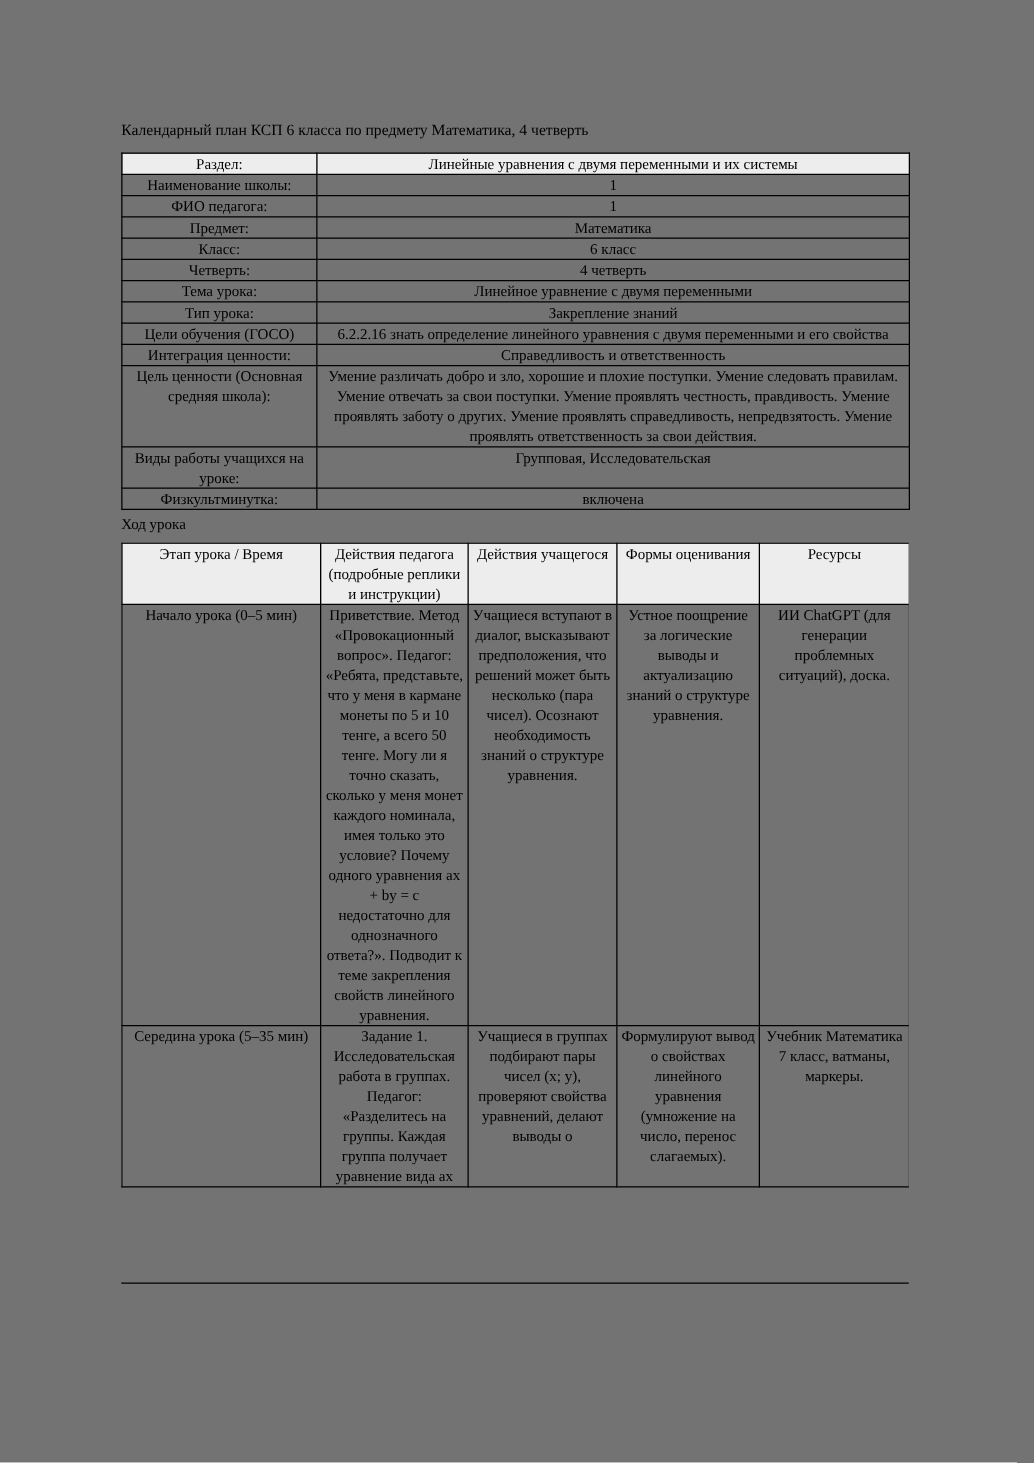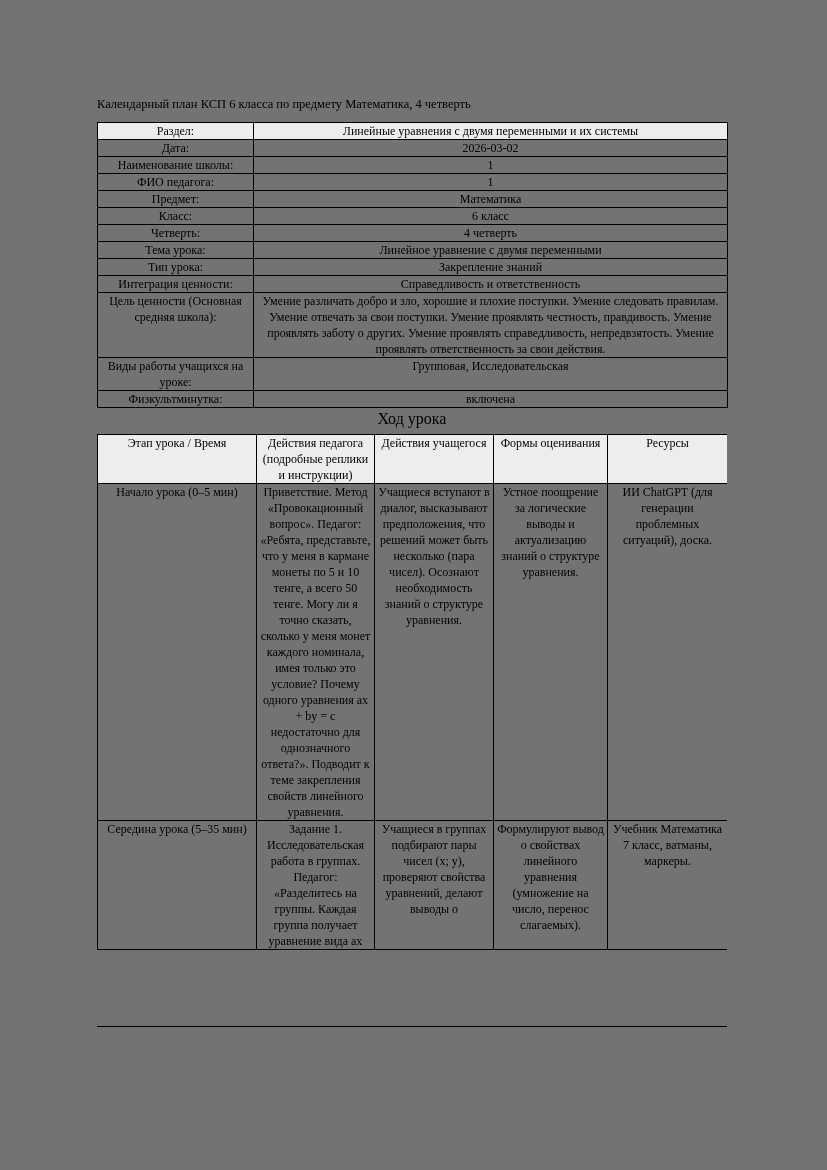--- a/index.html
+++ b/index.html
@@ -40,24 +40,23 @@
     padding: 0 3px;
     vertical-align: top;
     text-align: center;
     font-weight: normal;
     word-wrap: break-word;
   }
   .shaded {
     background: #ededed;
   }
   .section-heading {
-    font-size: 16px;
+    font-size: 12px;
     line-height: 16px;
     margin: 3px 0 7px 0;
-    text-align: center;
   }
   .t2-clip {
     height: 592px;
     overflow: hidden;
     border-bottom: 1px solid #000000;
     width: 630px;
   }
 </style>
 </head>
 <body>
@@ -69,24 +68,20 @@
 
     <table>
       <colgroup>
           <col style="width:156px">
           <col style="width:474px">
         </colgroup>
       <tbody>
         <tr class="shaded">
           <td>Раздел:</td>
           <td>Линейные уравнения с двумя переменными и их системы</td>
-        </tr>
-        <tr>
-          <td>Дата:</td>
-          <td>2026-03-02</td>
         </tr>
         <tr>
           <td>Наименование школы:</td>
           <td>1</td>
         </tr>
         <tr>
           <td>ФИО педагога:</td>
           <td>1</td>
         </tr>
         <tr>
@@ -101,20 +96,24 @@
           <td>Четверть:</td>
           <td>4 четверть</td>
         </tr>
         <tr>
           <td>Тема урока:</td>
           <td>Линейное уравнение с двумя переменными</td>
         </tr>
         <tr>
           <td>Тип урока:</td>
           <td>Закрепление знаний</td>
+        </tr>
+        <tr>
+          <td>Цели обучения (ГОСО)</td>
+          <td>6.2.2.16 знать определение линейного уравнения с двумя переменными и его свойства</td>
         </tr>
         <tr>
           <td>Интеграция ценности:</td>
           <td>Справедливость и ответственность</td>
         </tr>
         <tr>
           <td>Цель ценности (Основная средняя школа):</td>
           <td>Умение различать добро и зло, хорошие и плохие поступки. Умение следовать правилам. Умение отвечать за свои поступки. Умение проявлять честность, правдивость. Умение проявлять заботу о других. Умение проявлять справедливость, непредвзятость. Умение проявлять ответственность за свои действия.</td>
         </tr>
         <tr>

